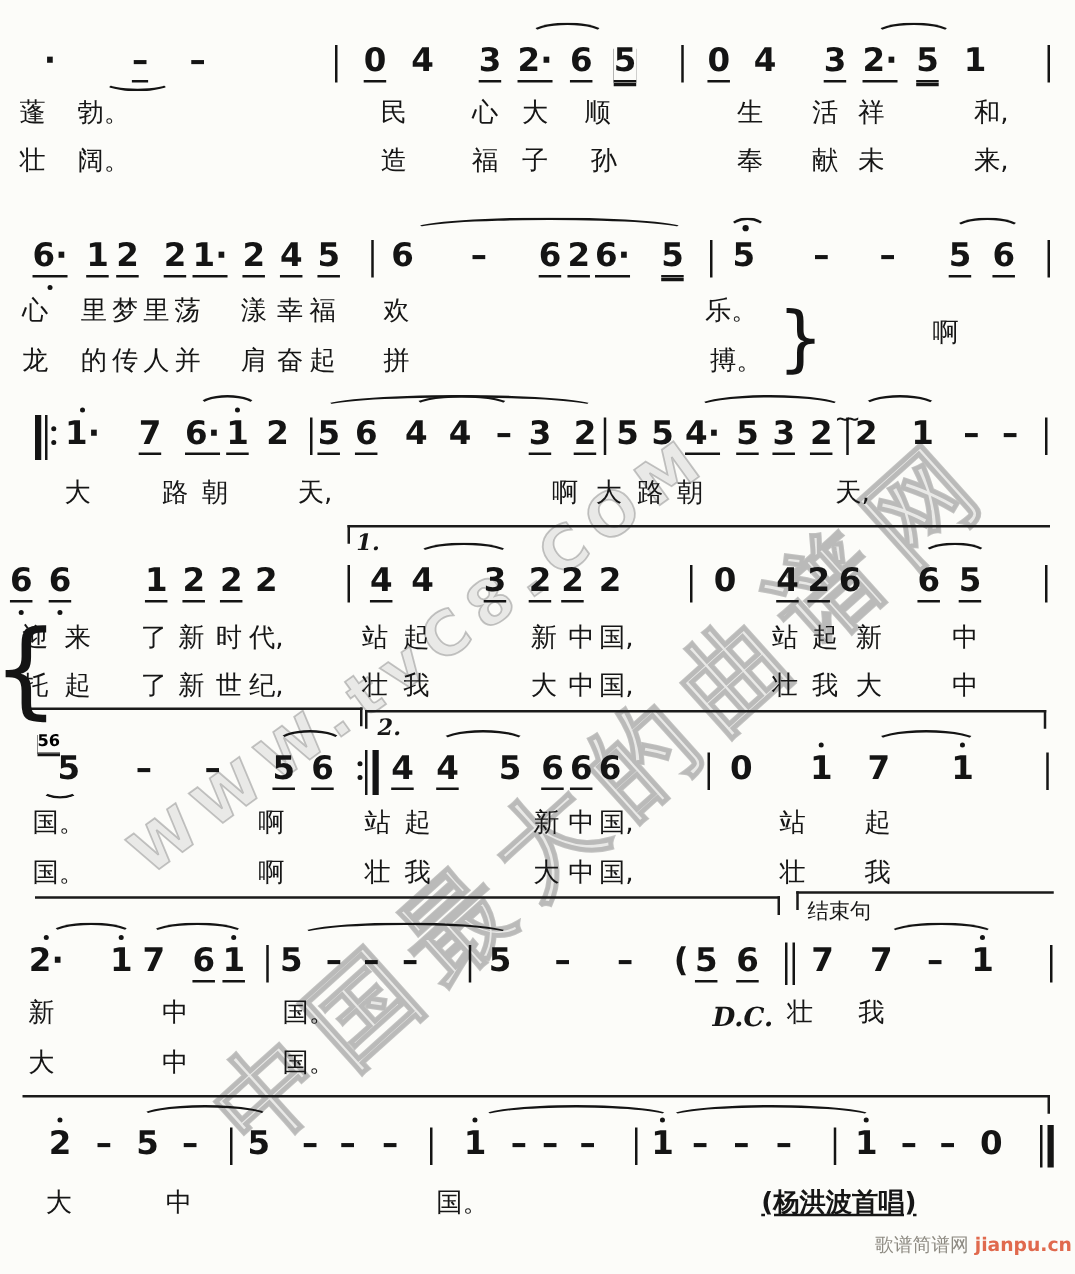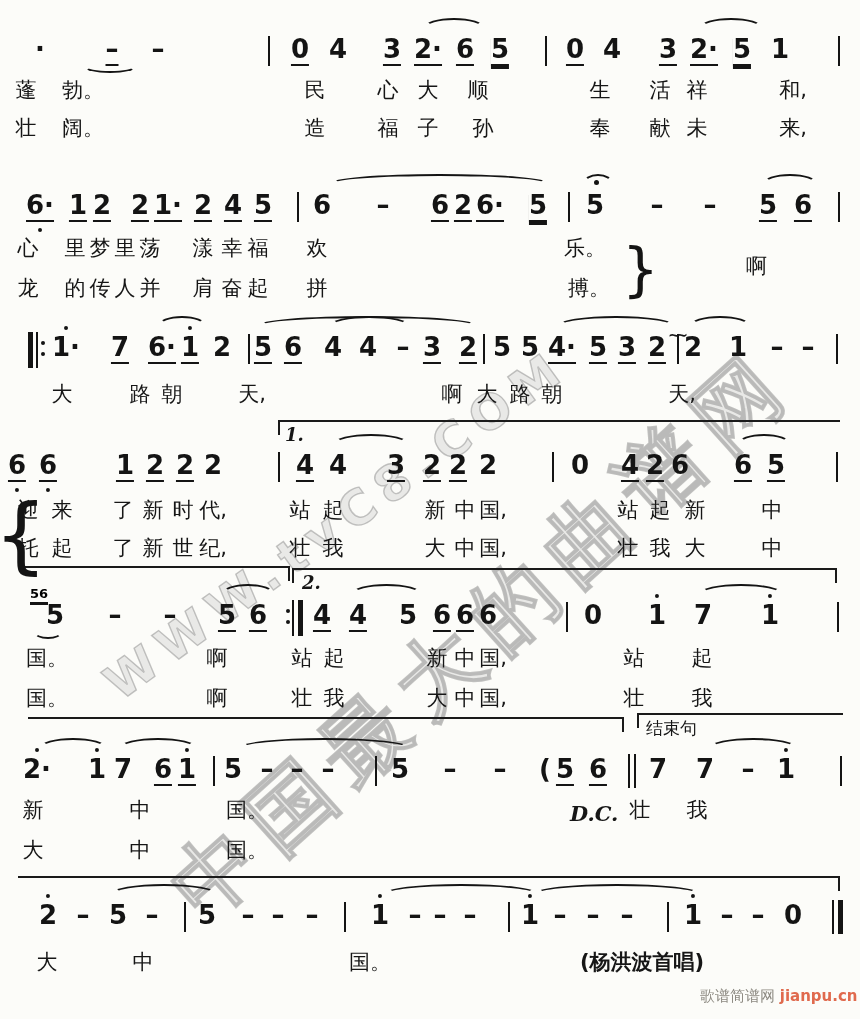--- a/index.html
+++ b/index.html
@@ -361,14 +361,14 @@
     <span class="lc" style="left: 370px; top: 952px; position: absolute;">国。</span>
     <span class="grace" style="left: 30px; top: 586px; position: absolute;">56</span>
     <span class="lbl volta" style="left: 285px; top: 424px; position: absolute;">1.</span>
     <span class="lbl volta" style="left: 302px; top: 572px; position: absolute;">2.</span>
     <span class="lbl sect" style="left: 646px; top: 717px; position: absolute;">结束句</span>
     <span class="lbl dc" style="left: 570px; top: 801px; position: absolute;">D.C.</span>
     <span class="lbl brace" style="left: 622px; top: 236px; position: absolute;">}</span>
     <span class="lbl bracebig" style="left: -6px; top: 486px; position: absolute;">{</span>
     <span class="lbl cjk" style="left: 746px; top: 252px; position: absolute;">啊</span>
     <span class="lbl trill" style="left: 668px; top: 326px; position: absolute;">∼∼</span>
-    <span class="lbl credit" style="left: 580px; top: 948px; position: absolute;">(杨洪波首唱)</span>
+    <span class="lbl credit" style="left: 609px; top: 948px; position: absolute; text-decoration: underline;">(杨洪波首唱)</span>
   </div>
 
 </body></html>

